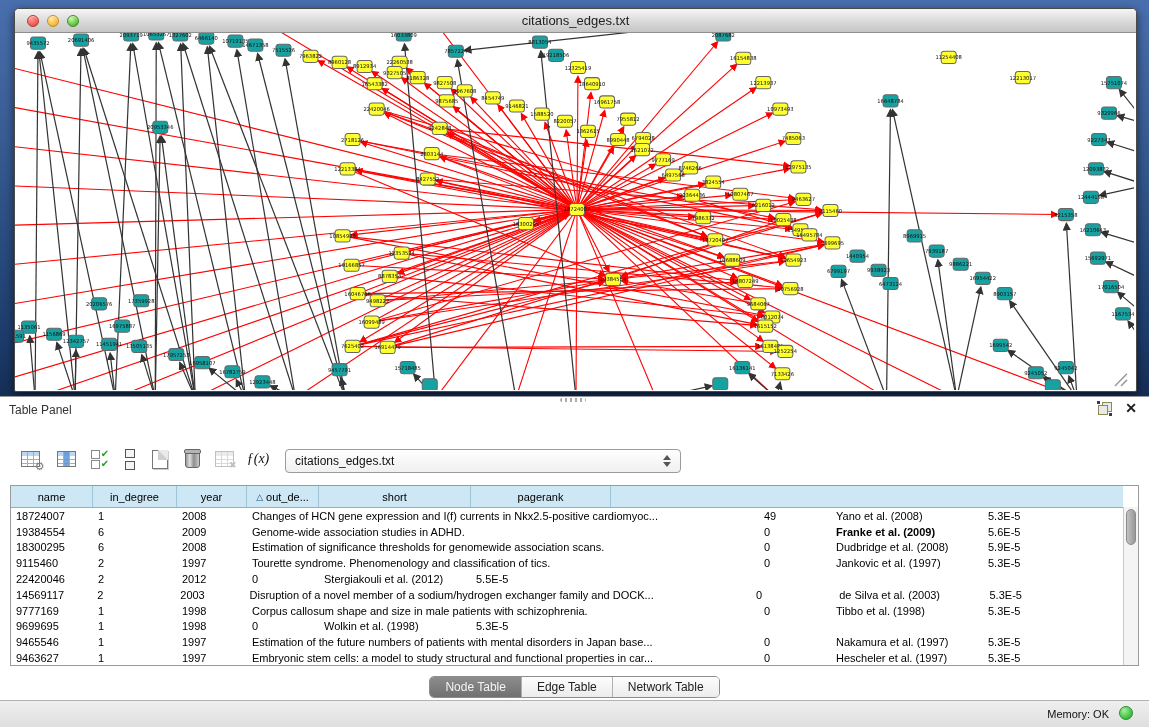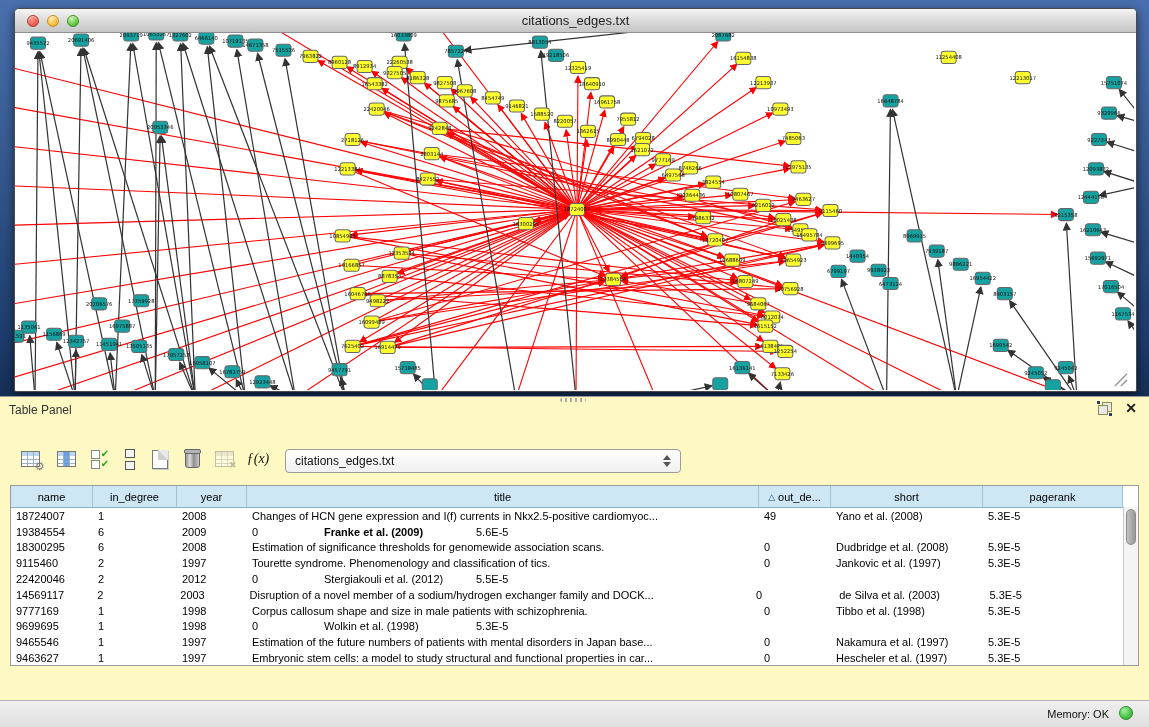--- a/index.html
+++ b/index.html
@@ -19,21 +19,21 @@
               font-size:13px;color:#222;}
   .lights{position:absolute;left:12px;top:6px;display:flex;gap:8px;}
   .light{width:12px;height:12px;border-radius:50%;box-shadow:inset 0 1px 1px rgba(255,255,255,.6);}
   .light.red{background:radial-gradient(circle at 35% 30%,#ff9d96,#ee5f53 60%,#c93a31);border:1px solid #b13a31;box-sizing:border-box;}
   .light.yellow{background:radial-gradient(circle at 35% 30%,#ffe9a8,#f6bd3c 60%,#d89a21);border:1px solid #c08f24;box-sizing:border-box;}
   .light.green{background:radial-gradient(circle at 35% 30%,#c9f4b0,#62c93e 60%,#3f9e23);border:1px solid #3f8d22;box-sizing:border-box;}
   #graph-svg{display:block;width:1119px;height:357px;background:#fff;border-radius:0 0 2px 2px;}
 
   
   .panel{position:absolute;left:0;top:396px;width:1149px;height:304px;
-         background:#fef9c3;border-top:1px solid #97979b;}
+         background:#ffffff;border-top:1px solid #97979b;}
   .panel-grip{position:absolute;left:560px;top:1px;width:26px;height:4px;border-radius:2px;
               background:repeating-linear-gradient(90deg,#aaa 0 2px,transparent 2px 5px);}
   .panel-header{position:absolute;left:0;top:0;width:100%;height:26px;}
   .panel-title{position:absolute;left:9px;top:6px;font-size:12px;color:#333;}
   .panel-controls{position:absolute;right:12px;top:5px;display:flex;gap:14px;align-items:center;}
   .float-ic{position:relative;width:13px;height:13px;}
   .float-ic .sq1{position:absolute;left:0;top:3px;width:8px;height:8px;border:1px solid #8a8a52;background:#e9e9e9;}
   .float-ic .sq2{position:absolute;left:4px;top:0;width:8px;height:8px;border:1px solid #8a8a52;background:#e9e9e9;}
   .float-ic .dot{position:absolute;width:3px;height:3px;background:#2c3d66;}
   .close-ic{font-size:14px;font-weight:bold;color:#1a1a1a;line-height:13px;cursor:default;}
@@ -895,23 +895,20 @@
       <div class="thead" id="thead">
           <div class="th" style="width: 82px;">
             <span>name</span>
           </div>
           <div class="th" style="width: 84px;">
             <span>in_degree</span>
           </div>
           <div class="th" style="width: 70px;">
             <span>year</span>
           </div>
-          <div class="th" style="width: 512px;">
-            <span>title</span>
-          </div>
           <div class="th" style="width: 72px;">
             <span class="sort">△</span>
             <span>out_de...</span>
           </div>
           <div class="th" style="width: 152px;">
             <span>short</span>
           </div>
           <div class="th" style="width: 140px;">
             <span>pagerank</span>
           </div>
@@ -923,20 +920,21 @@
             <div class="td" style="width: 70px;">2008</div>
             <div class="td" style="width: 512px;">Changes of HCN gene expression and I(f) currents in Nkx2.5-positive cardiomyoc...</div>
             <div class="td" style="width: 72px;">49</div>
             <div class="td" style="width: 152px;">Yano et al. (2008)</div>
             <div class="td" style="width: 140px;">5.3E-5</div>
           </div>
           <div class="trow">
             <div class="td" style="width: 82px;">19384554</div>
             <div class="td" style="width: 84px;">6</div>
             <div class="td" style="width: 70px;">2009</div>
+            <div class="td" style="width: 512px;">Genome-wide association studies in ADHD.</div>
             <div class="td" style="width: 72px;">0</div>
             <div class="td" style="width: 152px; font-weight: bold;">Franke et al. (2009)</div>
             <div class="td" style="width: 140px;">5.6E-5</div>
           </div>
           <div class="trow">
             <div class="td" style="width: 82px;">18300295</div>
             <div class="td" style="width: 84px;">6</div>
             <div class="td" style="width: 70px;">2008</div>
             <div class="td" style="width: 512px;">Estimation of significance thresholds for genomewide association scans.</div>
             <div class="td" style="width: 72px;">0</div>
@@ -1004,18 +1002,25 @@
             <div class="td" style="width: 152px;">Hescheler et al. (1997)</div>
             <div class="td" style="width: 140px;">5.3E-5</div>
           </div>
         </div>
     </div>
     <div class="vscroll">
       <div class="vthumb"></div>
     </div>
   </div>
 
+  <div class="tabs">
+    <div class="seg" id="seg">
+        <div class="tab sel">Node Table</div>
+        <div class="tab">Edge Table</div>
+        <div class="tab">Network Table</div>
+      </div>
+  </div>
 </div>
 
 <div class="statusbar">
   <span class="mem">Memory: OK</span>
   <span class="memdot"></span>
 </div>
 
 </body></html>

